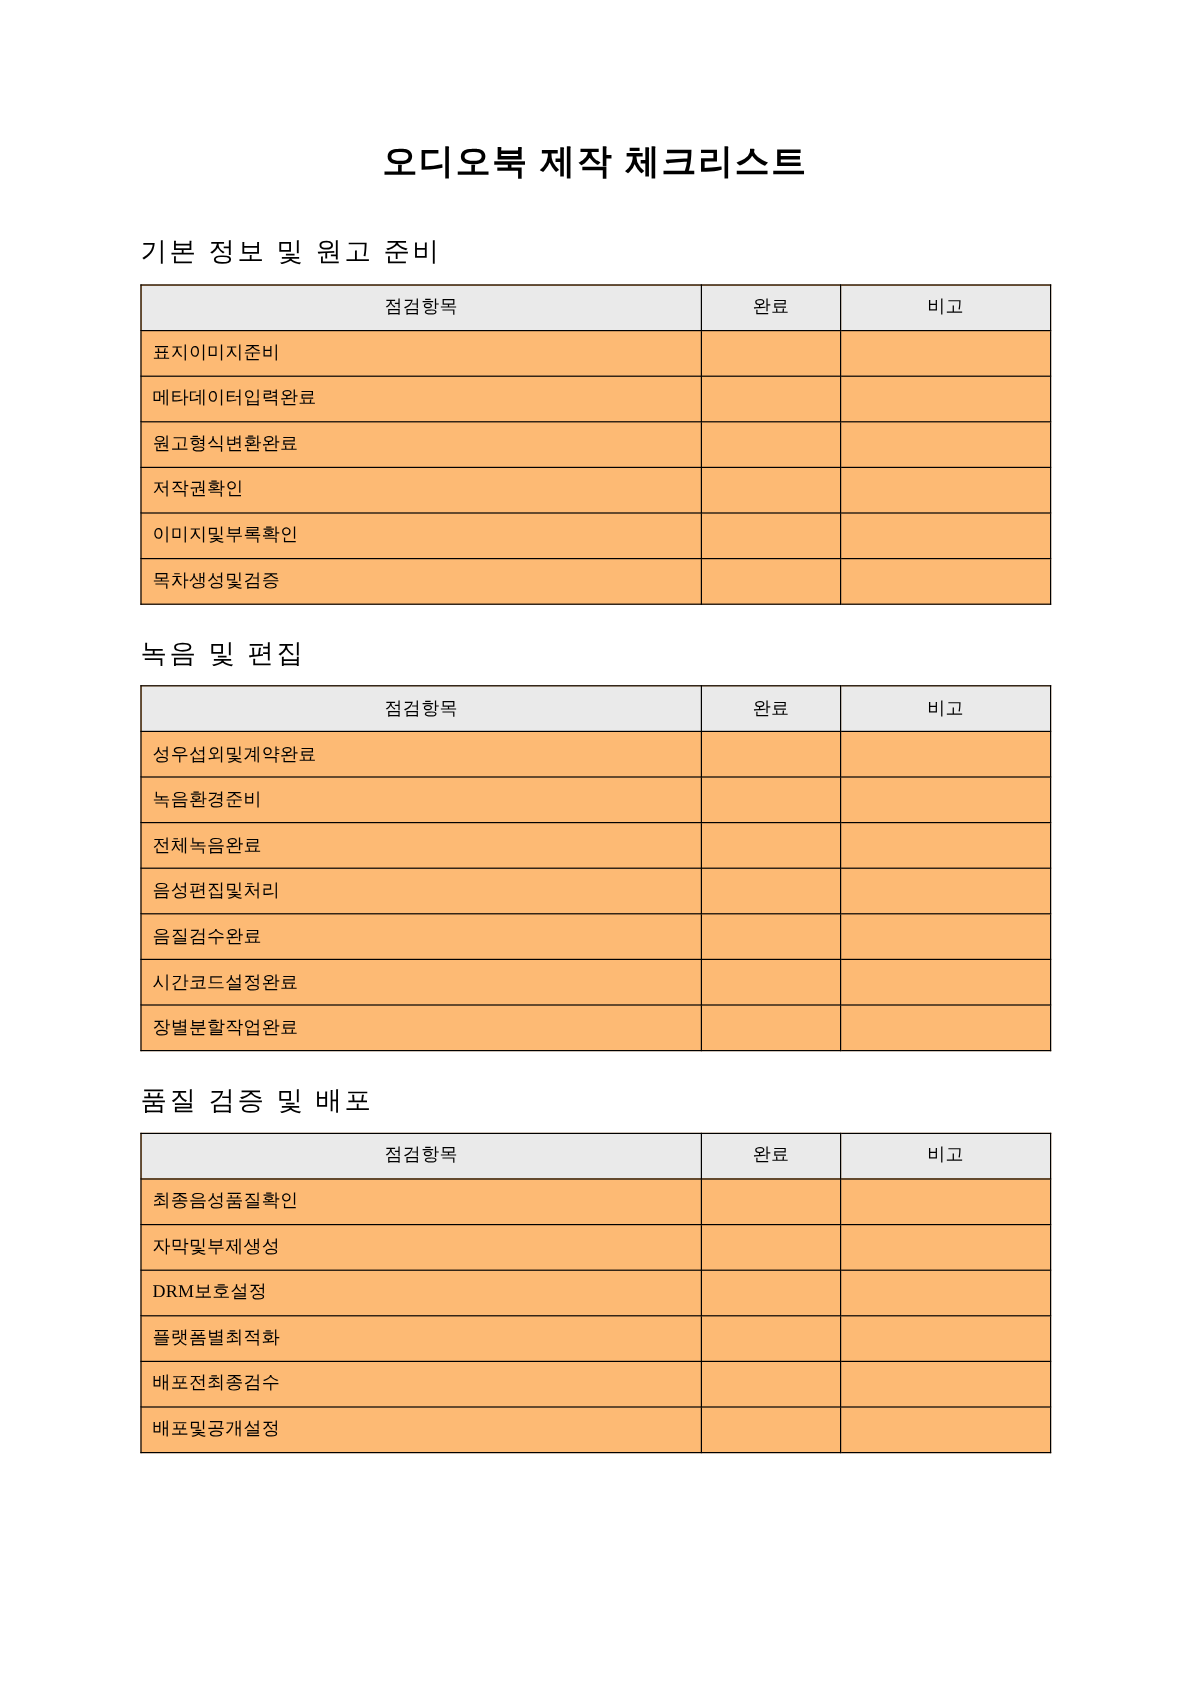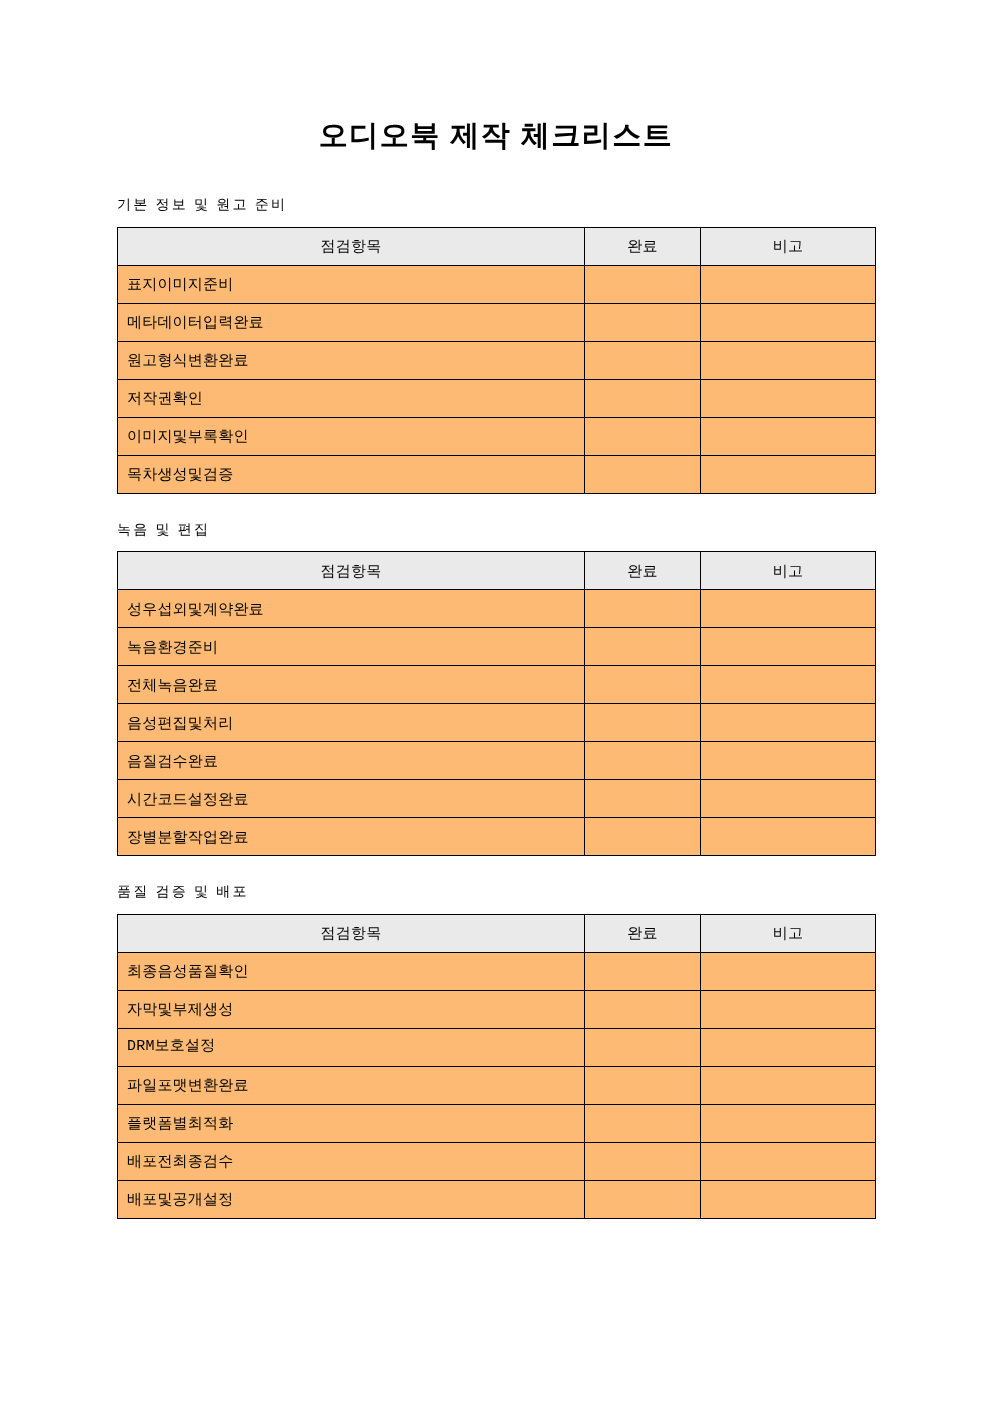--- a/index.html
+++ b/index.html
@@ -42,21 +42,21 @@
     top: 196px;
     width: 758px;
   }
   .section {
     margin: 0;
   }
   .section + .section {
     margin-top: 27px;
   }
   .section-heading {
-    font-size: 14px;
+    font-size: 22px;
     font-weight: normal;
     letter-spacing: 2.2px;
     color: #000000;
     margin: 0 0 13px 0;
     line-height: 1.25;
   }
   table.checklist {
     border-collapse: collapse;
     width: 758px;
     table-layout: fixed;
@@ -91,21 +91,21 @@
     letter-spacing: 0.2px;
   }
   table.checklist tbody td.blank-cell {
     text-align: center;
   }
   
   table.checklist tbody td.item-cell {
     font-family: "Liberation Sans", "DejaVu Sans", sans-serif;
   }
   table.checklist tbody td.item-cell.has-latin {
-    font-family: Liberation Mono, monospace;
+    font-family: Liberation Serif, serif;
   }
 </style>
 </head>
 <body>
 
 <div class="page">
 
   <div class="doc-title">오디오북 제작 체크리스트</div>
 
   <div class="content">
@@ -238,25 +238,20 @@
               <td class="item-cell">자막및부제생성</td>
               <td class="blank-cell"></td>
               <td class="blank-cell"></td>
             </tr>
             <tr>
               <td class="item-cell has-latin">DRM보호설정</td>
               <td class="blank-cell"></td>
               <td class="blank-cell"></td>
             </tr>
             <tr>
-              <td class="item-cell">파일포맷변환완료</td>
-              <td class="blank-cell"></td>
-              <td class="blank-cell"></td>
-            </tr>
-            <tr>
               <td class="item-cell">플랫폼별최적화</td>
               <td class="blank-cell"></td>
               <td class="blank-cell"></td>
             </tr>
             <tr>
               <td class="item-cell">배포전최종검수</td>
               <td class="blank-cell"></td>
               <td class="blank-cell"></td>
             </tr>
             <tr>

